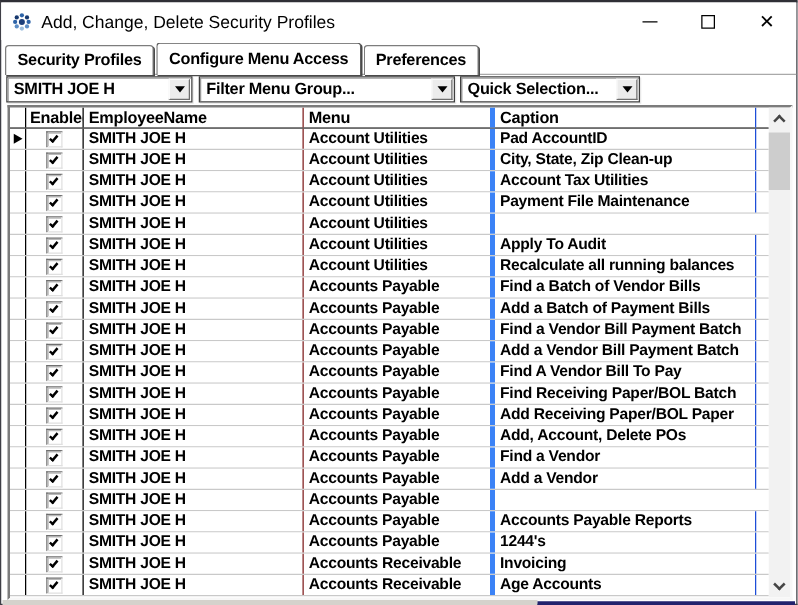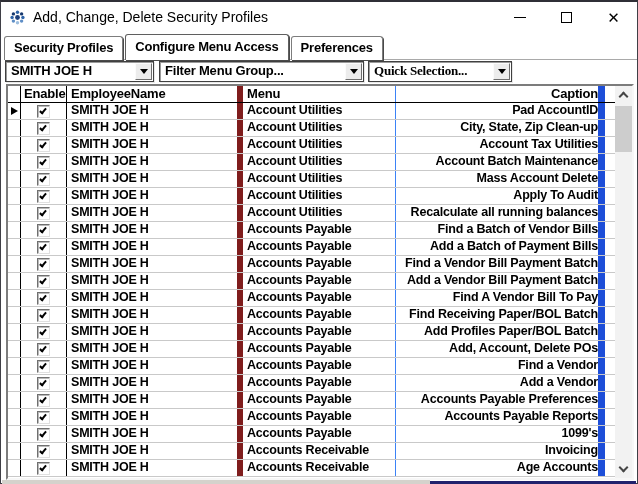--- a/index.html
+++ b/index.html
@@ -39,39 +39,39 @@
            border:1px solid #404040; box-shadow:inset 1px 1px 0 #9b9b9b, 1px 1px 0 #e8e8e8; }
   .combo-text { font-weight:700; font-size:13px; letter-spacing:-0.2px; line-height:18px;
                 padding-left:5px; white-space:nowrap; overflow:hidden; }
   .combo-btn { position:absolute; right:1px; top:1px; width:17px; height:17px; background:#ececec;
                border:1px solid; border-color:#fbfbfb #6e6e6e #6e6e6e #fbfbfb;
                display:flex; align-items:center; justify-content:center; }
   .combo-arr { width:0; height:0; border-left:4px solid transparent;
                border-right:4px solid transparent; border-top:5px solid #000; }
   #combo-employee { left:4px;   width:149px; }
   #combo-menugroup { left:158px; width:205px; }
-  #combo-quick { left:367px; width:144px;font-family:Liberation Serif, serif; }
+  #combo-quick { left:367px; width:144px; }
 
   
   .grid { position:absolute; left:5px; top:82px; width:628px; height:396px;
           border:2px solid; border-color:#7c7c7c #f7f7f7 #f7f7f7 #7c7c7c; background:#fff;
           overflow:hidden; }
   .grid-table { position:absolute; left:0; top:0; width:607px; }
   .hdr-row { display:flex; height:17px; border-bottom:1px solid #000;
              font-weight:700; font-size:13px; letter-spacing:-0.2px; }
   .hdr-row > div { line-height:16px; white-space:nowrap; overflow:hidden; }
   .row { display:flex; height:17px; border-bottom:1px solid #c9c9c9;
          font-weight:700; font-size:12.5px; letter-spacing:-0.2px; background:#fff; }
   .row > div { line-height:15px; white-space:nowrap; overflow:hidden; }
   .c-sel  { width:13px;  flex:0 0 13px;  border-right:1px solid #000; position:relative; }
   .c-en   { width:46px;  flex:0 0 46px;  border-right:1px solid #000;
             display:flex; align-items:center; justify-content:center; }
-  .c-emp  { width:176px; flex:0 0 176px; border-right:6px solid #7f1d1d; padding-left:4px; }
-  .c-menu { width:153px; flex:0 0 153px; border-right:1px solid #3b82f6; padding-left:4px; }
-  .c-cap  { width:209px; flex:0 0 209px; border-right:7px solid #1d4ed8; padding-left:4px;text-align:right; }
+  .c-emp  { width:176px; flex:0 0 176px; border-right:1px solid #7f1d1d; padding-left:4px; }
+  .c-menu { width:153px; flex:0 0 153px; border-right:4px solid #3b82f6; padding-left:4px; }
+  .c-cap  { width:209px; flex:0 0 209px; border-right:1px solid #1d4ed8; padding-left:4px; }
   .c-fill { flex:1 1 auto; border-right:none; }
   .hdr-row .c-en { justify-content:flex-start; padding-left:3px; }
 
   .sel-arrow { display:none; }
   .row.selected .sel-arrow { display:block; position:absolute; left:3px; top:4px; width:0; height:0;
             border-top:4.5px solid transparent; border-bottom:4.5px solid transparent;
             border-left:7px solid #000; }
 
   .cb { width:13px; height:13px; background:#fff; position:relative;
         border:1px solid; border-color:#6f6f6f #e0e0e0 #e0e0e0 #6f6f6f;
@@ -203,33 +203,32 @@
   </div>
           <div class="row">
     <div class="c-sel"></div>
     <div class="c-en">
       <span class="cb checked">
                 <span class="mark"></span>
               </span>
     </div>
     <div class="c-emp">SMITH JOE H</div>
     <div class="c-menu">Account Utilities</div>
-    <div class="c-cap">Account Batch Maintenance</div>
-    <div class="c-fill"></div>
-  </div>
-          <div class="row">
-    <div class="c-sel"></div>
-    <div class="c-en">
-      <span class="cb checked">
-                <span class="mark"></span>
-              </span>
-    </div>
-    <div class="c-emp">SMITH JOE H</div>
-    <div class="c-menu">Account Utilities</div>
-    <div class="c-cap">Mass Account Delete</div>
+    <div class="c-cap">Payment File Maintenance</div>
+    <div class="c-fill"></div>
+  </div>
+          <div class="row">
+    <div class="c-sel"></div>
+    <div class="c-en">
+      <span class="cb checked">
+                <span class="mark"></span>
+              </span>
+    </div>
+    <div class="c-emp">SMITH JOE H</div>
+    <div class="c-menu">Account Utilities</div>
     <div class="c-fill"></div>
   </div>
           <div class="row">
     <div class="c-sel"></div>
     <div class="c-en">
       <span class="cb checked">
                 <span class="mark"></span>
               </span>
     </div>
     <div class="c-emp">SMITH JOE H</div>
@@ -323,21 +322,21 @@
   </div>
           <div class="row">
     <div class="c-sel"></div>
     <div class="c-en">
       <span class="cb checked">
                 <span class="mark"></span>
               </span>
     </div>
     <div class="c-emp">SMITH JOE H</div>
     <div class="c-menu">Accounts Payable</div>
-    <div class="c-cap">Add Profiles Paper/BOL Batch</div>
+    <div class="c-cap">Add Receiving Paper/BOL Paper</div>
     <div class="c-fill"></div>
   </div>
           <div class="row">
     <div class="c-sel"></div>
     <div class="c-en">
       <span class="cb checked">
                 <span class="mark"></span>
               </span>
     </div>
     <div class="c-emp">SMITH JOE H</div>
@@ -371,21 +370,20 @@
   </div>
           <div class="row">
     <div class="c-sel"></div>
     <div class="c-en">
       <span class="cb checked">
                 <span class="mark"></span>
               </span>
     </div>
     <div class="c-emp">SMITH JOE H</div>
     <div class="c-menu">Accounts Payable</div>
-    <div class="c-cap">Accounts Payable Preferences</div>
     <div class="c-fill"></div>
   </div>
           <div class="row">
     <div class="c-sel"></div>
     <div class="c-en">
       <span class="cb checked">
                 <span class="mark"></span>
               </span>
     </div>
     <div class="c-emp">SMITH JOE H</div>
@@ -395,21 +393,21 @@
   </div>
           <div class="row">
     <div class="c-sel"></div>
     <div class="c-en">
       <span class="cb checked">
                 <span class="mark"></span>
               </span>
     </div>
     <div class="c-emp">SMITH JOE H</div>
     <div class="c-menu">Accounts Payable</div>
-    <div class="c-cap">1099's</div>
+    <div class="c-cap">1244's</div>
     <div class="c-fill"></div>
   </div>
           <div class="row">
     <div class="c-sel"></div>
     <div class="c-en">
       <span class="cb checked">
                 <span class="mark"></span>
               </span>
     </div>
     <div class="c-emp">SMITH JOE H</div>

